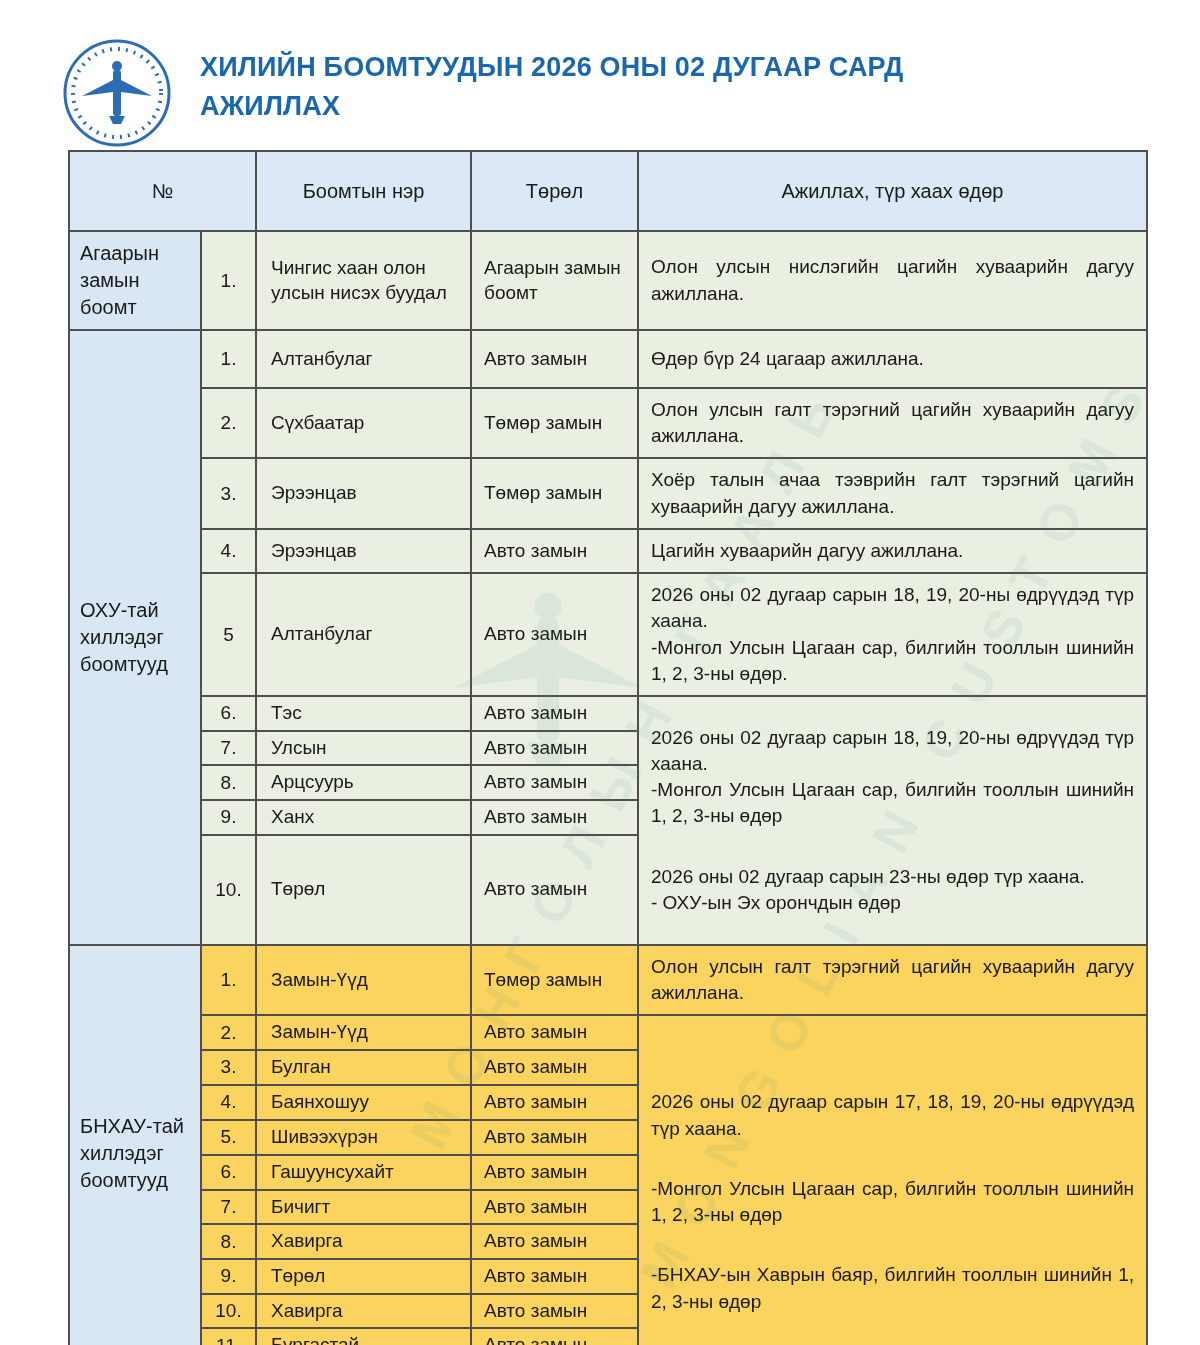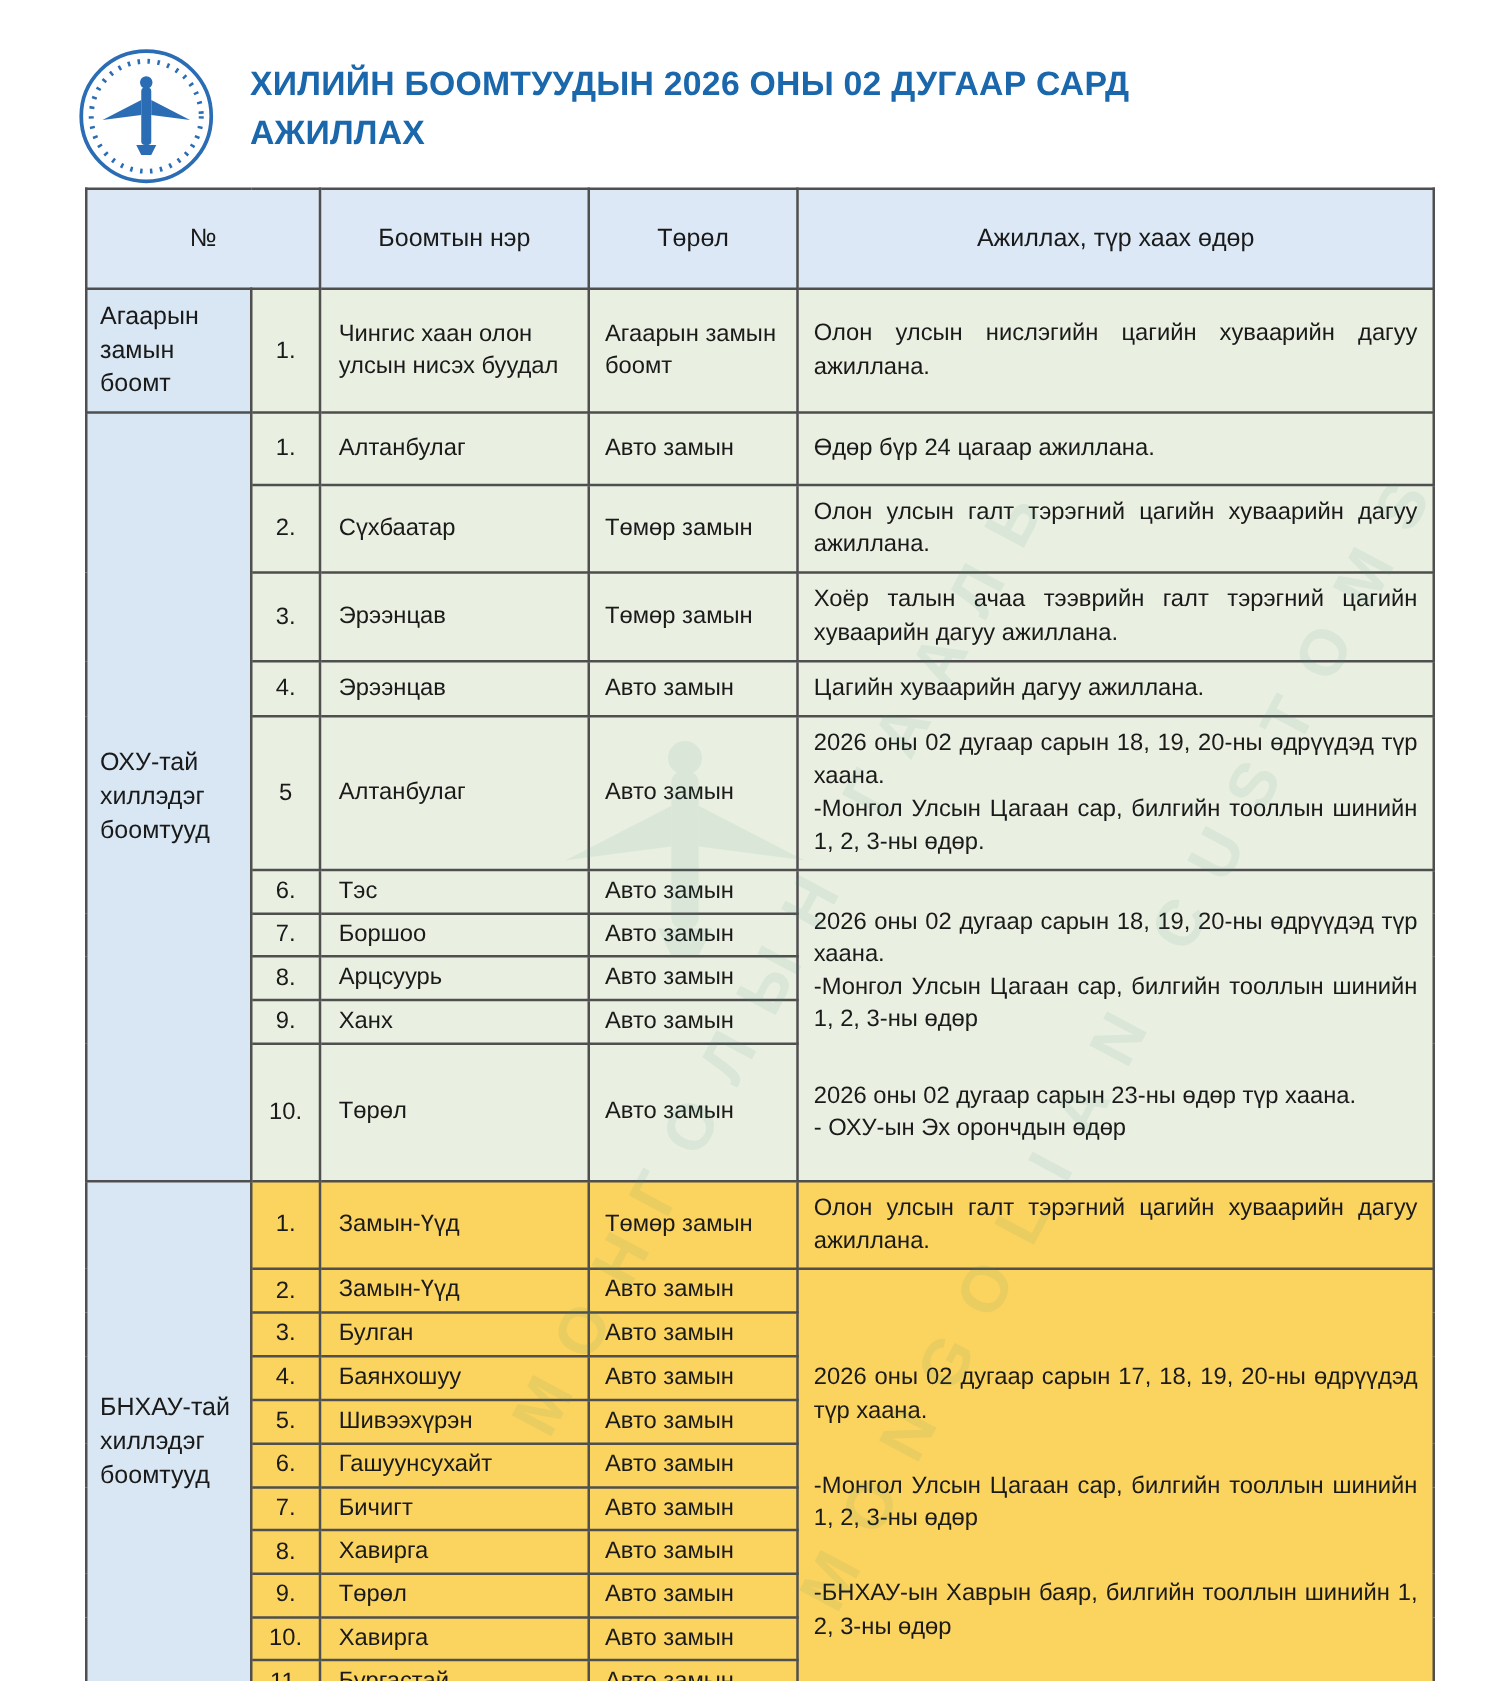--- a/index.html
+++ b/index.html
@@ -168,21 +168,21 @@
         <td class="type">Авто замын</td>
         <td class="desc" rowspan="5">
           <p>2026 оны 02 дугаар сарын 18, 19, 20-ны өдрүүдэд түр хаана.</p>
           <p>-Монгол Улсын Цагаан сар, билгийн тооллын шинийн 1, 2, 3-ны өдөр</p>
           <p class="mt-big">2026 оны 02 дугаар сарын 23-ны өдөр түр хаана.</p>
           <p>- ОХУ-ын Эх орончдын өдөр</p>
         </td>
       </tr>
       <tr class="sec-rus h28">
         <td class="no">7.</td>
-        <td class="name">Боршоо</td>
+        <td class="name">Улсын</td>
         <td class="type">Авто замын</td>
       </tr>
       <tr class="sec-rus h29">
         <td class="no">8.</td>
         <td class="name">Арцсуурь</td>
         <td class="type">Авто замын</td>
       </tr>
       <tr class="sec-rus h28">
         <td class="no">9.</td>
         <td class="name">Ханх</td>

